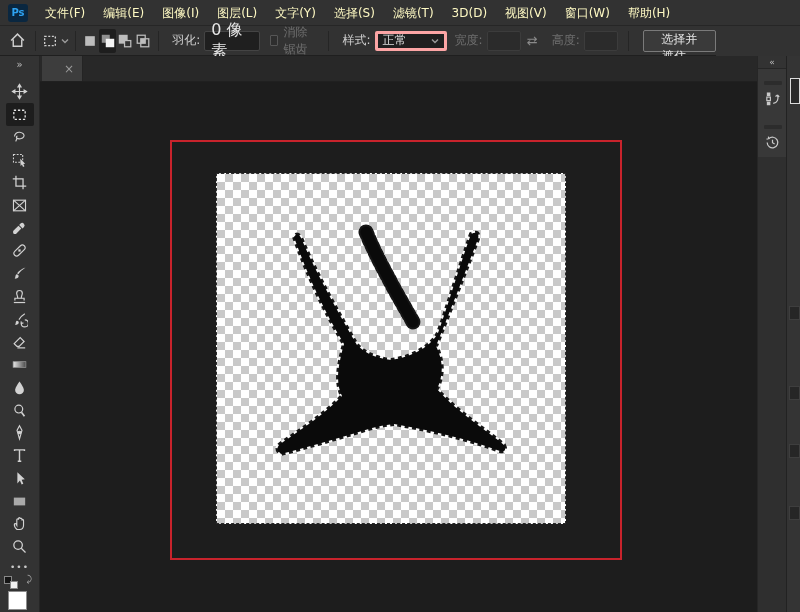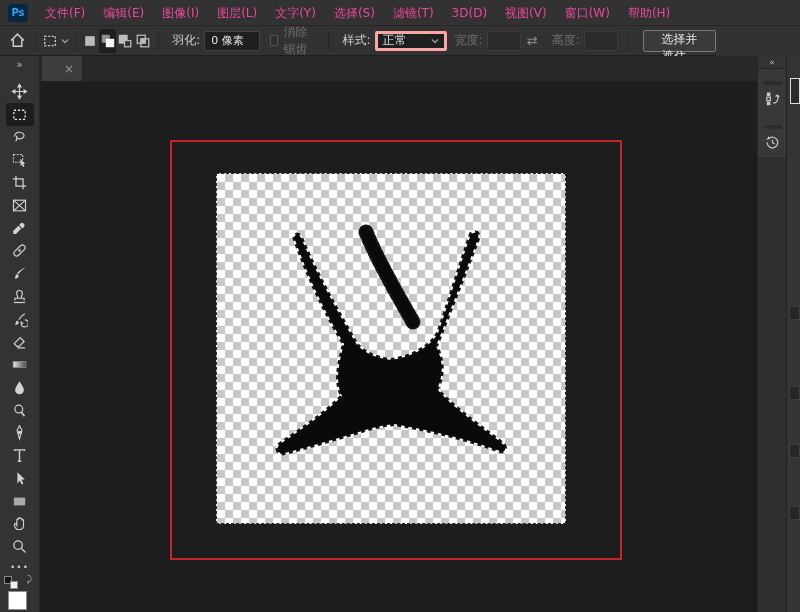--- a/index.html
+++ b/index.html
@@ -7,37 +7,37 @@
     font-family:"DejaVu Sans","Liberation Sans",sans-serif; }
   .app { position:relative; width:800px; height:612px; background:#323232; }
 
   
   .menubar { position:absolute; left:0; top:0; width:800px; height:26px;
     background:#323232; border-bottom:1px solid #262626;
     display:flex; align-items:center; gap:0; }
   .ps-logo { width:20px; height:18px; margin:0 8px 0 8px; border-radius:3px;
     background:#0a2740; color:#2ea3f2; font-size:10px; font-weight:bold;
     display:flex; align-items:center; justify-content:center; }
-  .menu-item { color:#ec4899; font-size:12px; padding:0 9px; line-height:26px; cursor:default; }
+  .menu-item { color:#fef9c3; font-size:12px; padding:0 9px; line-height:26px; cursor:default; }
 
   
   .optionsbar { position:absolute; left:0; top:26px; width:716px; height:30px;
     background:#323232; border-bottom:1px solid #1f1f1f;
     display:flex; align-items:center; font-size:12px; color:#cfcfcf; }
   .ob-sep { width:1px; height:20px; background:#252525; margin:0 6px; }
   .ob-btn { display:flex; align-items:center; justify-content:center; height:24px;
     background:transparent; border:none; color:#cfcfcf; }
   .home-btn { width:34px; margin-left:6px; }
   .preset-btn { width:40px; gap:3px; }
   .mode-btn { width:26px; height:24px; border-radius:2px; }
   .mode-btn.active { background:#1e1e1e; }
   .ob-label { margin:0 4px 0 8px; white-space:nowrap; }
   .ob-label.dim, .dim { color:#6f6f6f; }
   .ob-input { height:20px; background:#1f1f1f; border:1px solid #444; border-radius:2px;
-    color:#e6e6e6; font-size:11px; padding:0 6px; display:flex; align-items:center; }
+    color:#e6e6e6; font-size:16px; padding:0 6px; display:flex; align-items:center; }
   .ob-input.disabled { background:#2b2b2b; border-color:#3c3c3c; color:#6f6f6f; }
   .feather-box { min-width:56px; }
   .dim-check { width:11px; height:11px; border:1px solid #565656; border-radius:1px;
     margin:0 5px 0 10px; background:#2e2e2e; }
   .style-select { min-width:72px; justify-content:space-between; display:flex;
     align-items:center; height:20px; background:#1f1f1f; border:3px solid #fca5a5;
     border-radius:2px; padding:0 5px; color:#dedede; }
   .wh-input { width:44px; }
   .swap { color:#8a8a8a; font-size:13px; margin:0 6px; }
   .sm-btn { height:22px; padding:0 12px; margin-left:8px; background:#3a3a3a;

